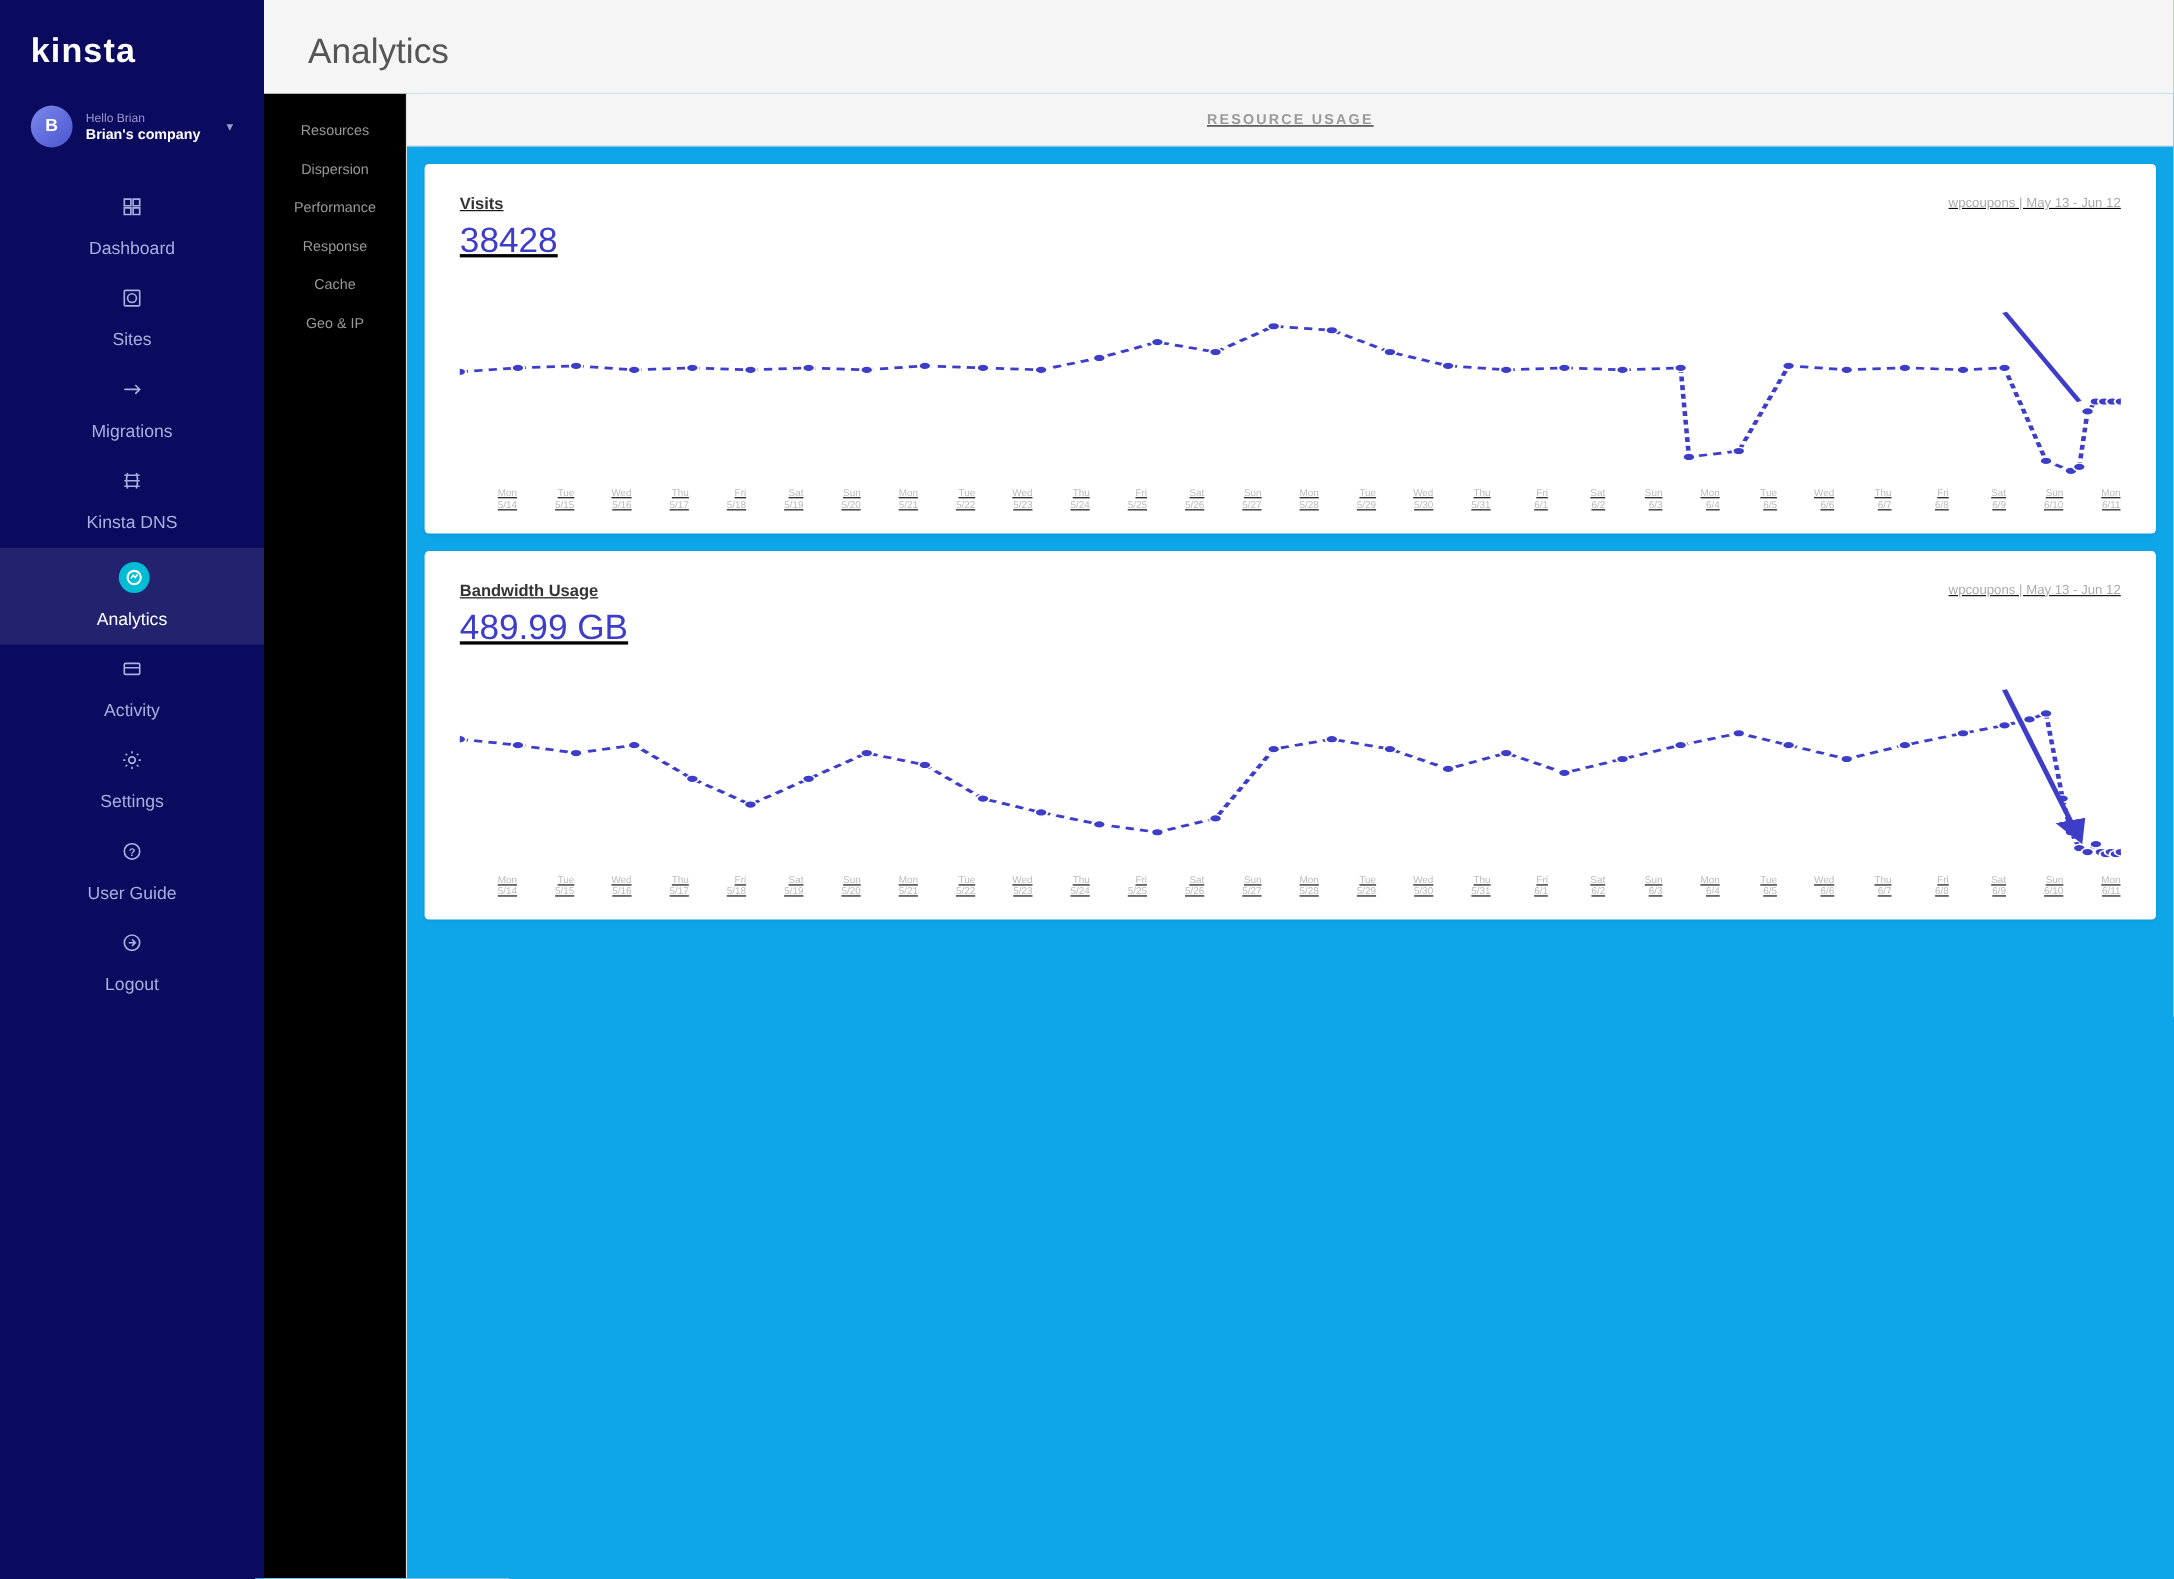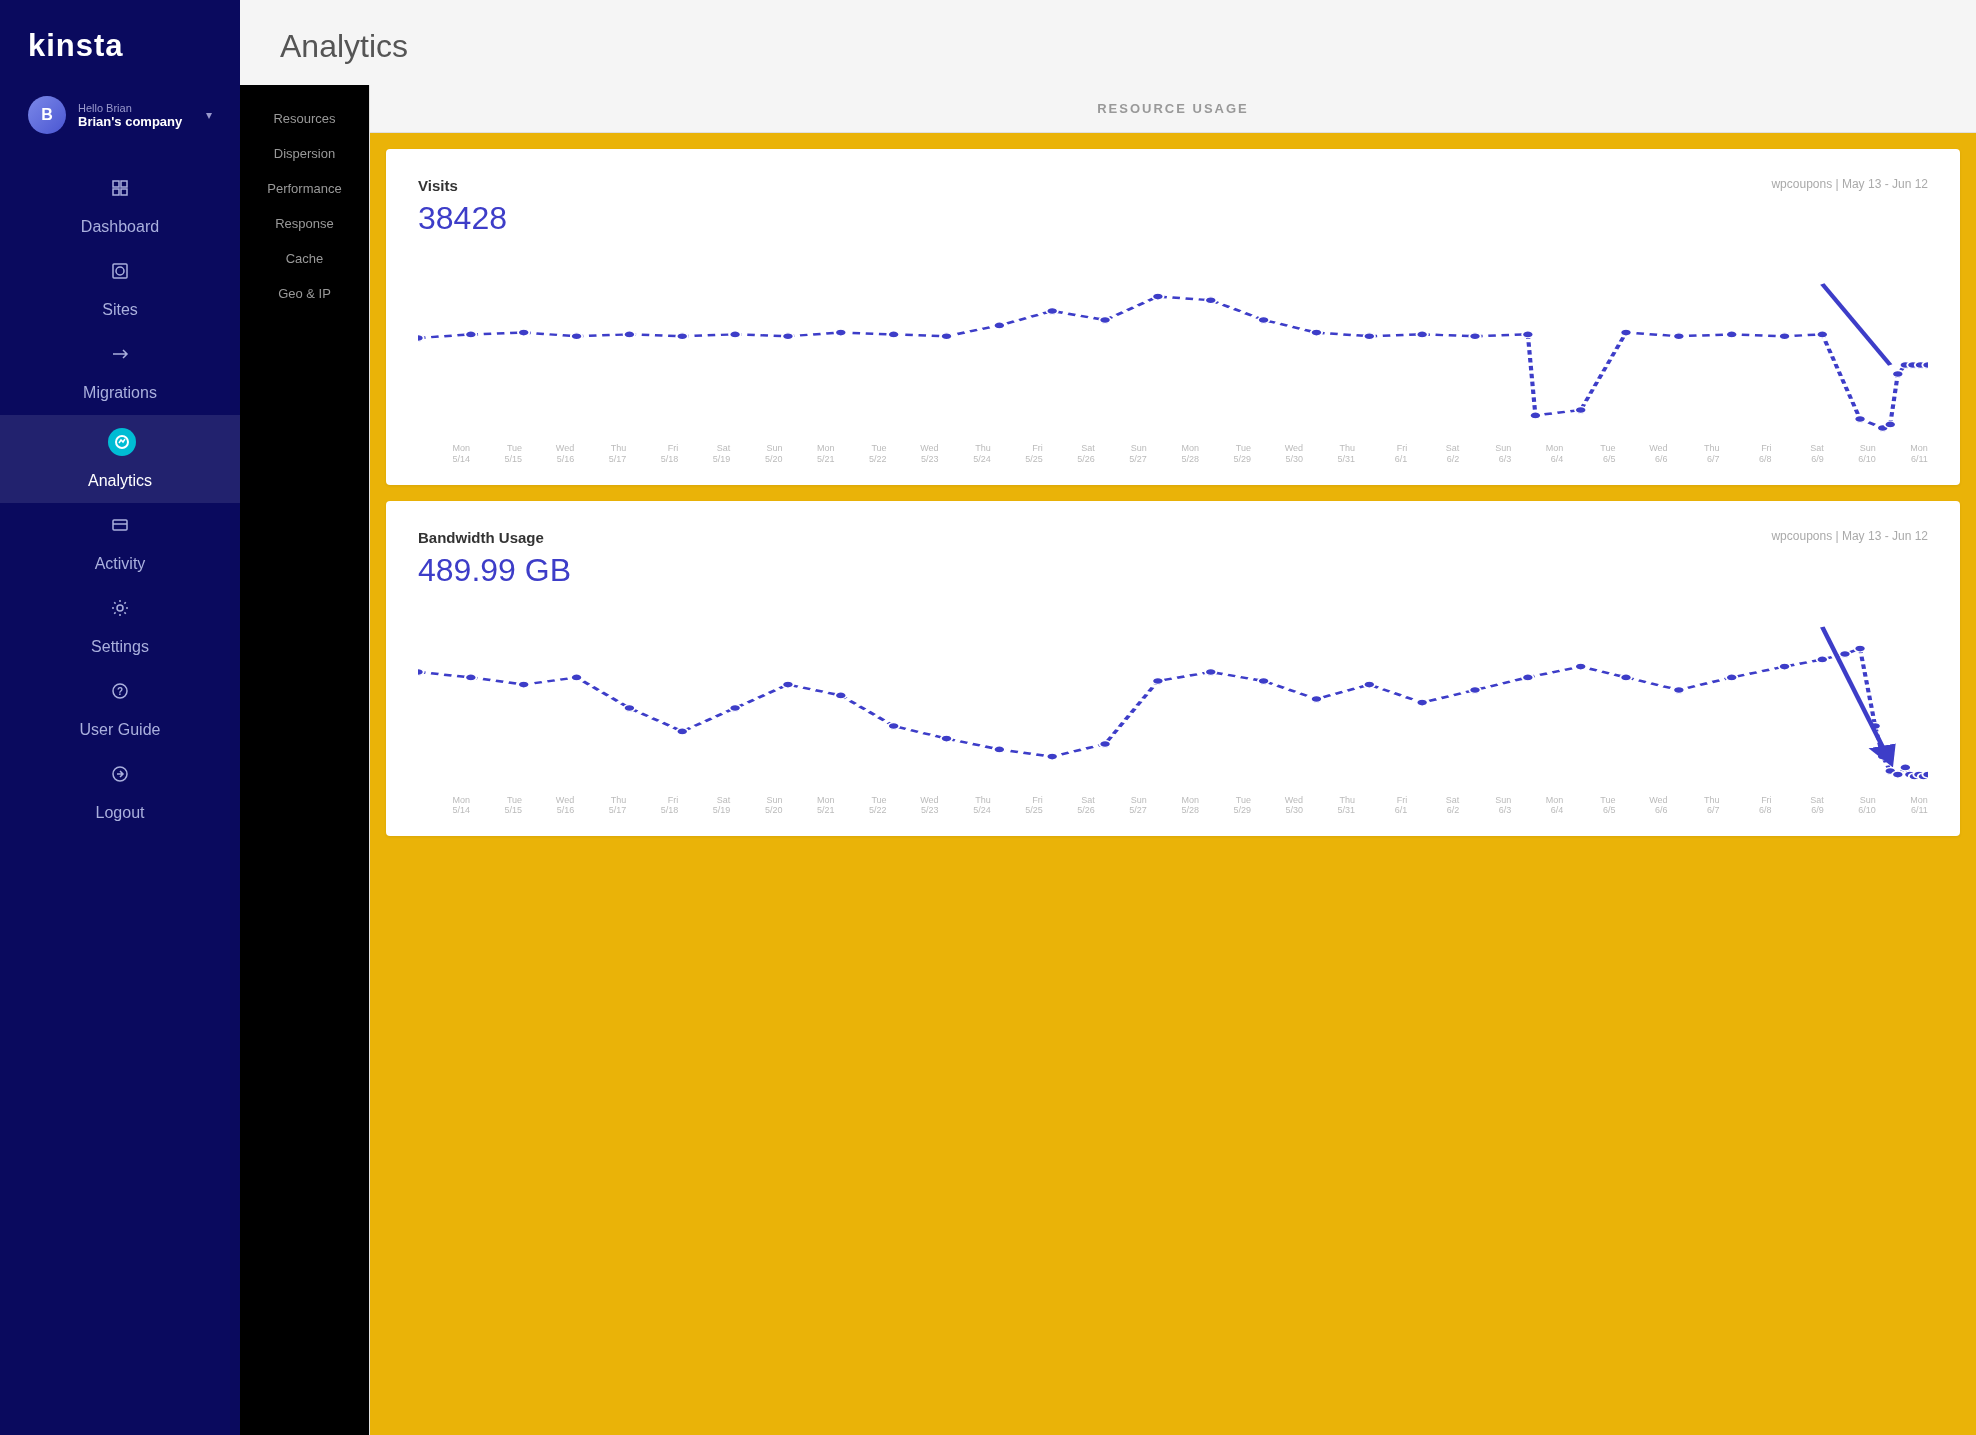--- a/index.html
+++ b/index.html
@@ -106,22 +106,23 @@
       font-size: 13px;
       color: #999;
       cursor: pointer;
       text-align: right;
     }
 
     
     .charts-area {
       flex: 1;
       overflow-y: auto;
-      background: #eab308;
+      background: #0ea5e9;
       padding: 0;
+      text-decoration: underline;
     }
     .resource-usage-header {
       background: #f5f5f5;
       text-align: center;
       padding: 16px;
       font-size: 13px;
       font-weight: 600;
       color: #999;
       letter-spacing: 2px;
       border-bottom: 1px solid #e0e0e0;
@@ -189,20 +190,27 @@
             <rect x="2" y="2" width="14" height="14" rx="1" fill="none" stroke="#aab0dd" stroke-width="1.5"></rect>
             <circle cx="9" cy="9" r="4" fill="none" stroke="#aab0dd" stroke-width="1.5"></circle>
           </svg></span>
         <span class="nav-label">Sites</span>
       </div>
       <div class="nav-item">
         <span class="nav-icon"><svg width="18" height="18" viewBox="0 0 18 18">
             <path d="M2 9 L16 9 M12 5 L16 9 L12 13" stroke="#aab0dd" stroke-width="1.5" fill="none"></path>
           </svg></span>
         <span class="nav-label">Migrations</span>
+      </div>
+      <div class="nav-item">
+        <span class="nav-icon"><svg width="18" height="18" viewBox="0 0 18 18">
+            <path d="M2 4 L16 4 M2 9 L16 9 M2 14 L16 14" stroke="#aab0dd" stroke-width="1.5"></path>
+            <path d="M5 2 Q3 9 5 16 M13 2 Q15 9 13 16" stroke="#aab0dd" stroke-width="1.5" fill="none"></path>
+          </svg></span>
+        <span class="nav-label">Kinsta DNS</span>
       </div>
       <div class="nav-item active">
         <span class="nav-icon">
           <span class="nav-icon-circle" style="background: rgb(0, 188, 212); border-radius: 50%; width: 28px; height: 28px; display: flex; align-items: center; justify-content: center;">
             <svg width="16" height="16" viewBox="0 0 16 16">
               <circle cx="8" cy="8" r="6" fill="none" stroke="white" stroke-width="2"></circle>
               <path d="M5 9 L7 6 L9 8 L11 5" stroke="white" stroke-width="1.5" fill="none"></path>
             </svg>
           </span>
         </span>

